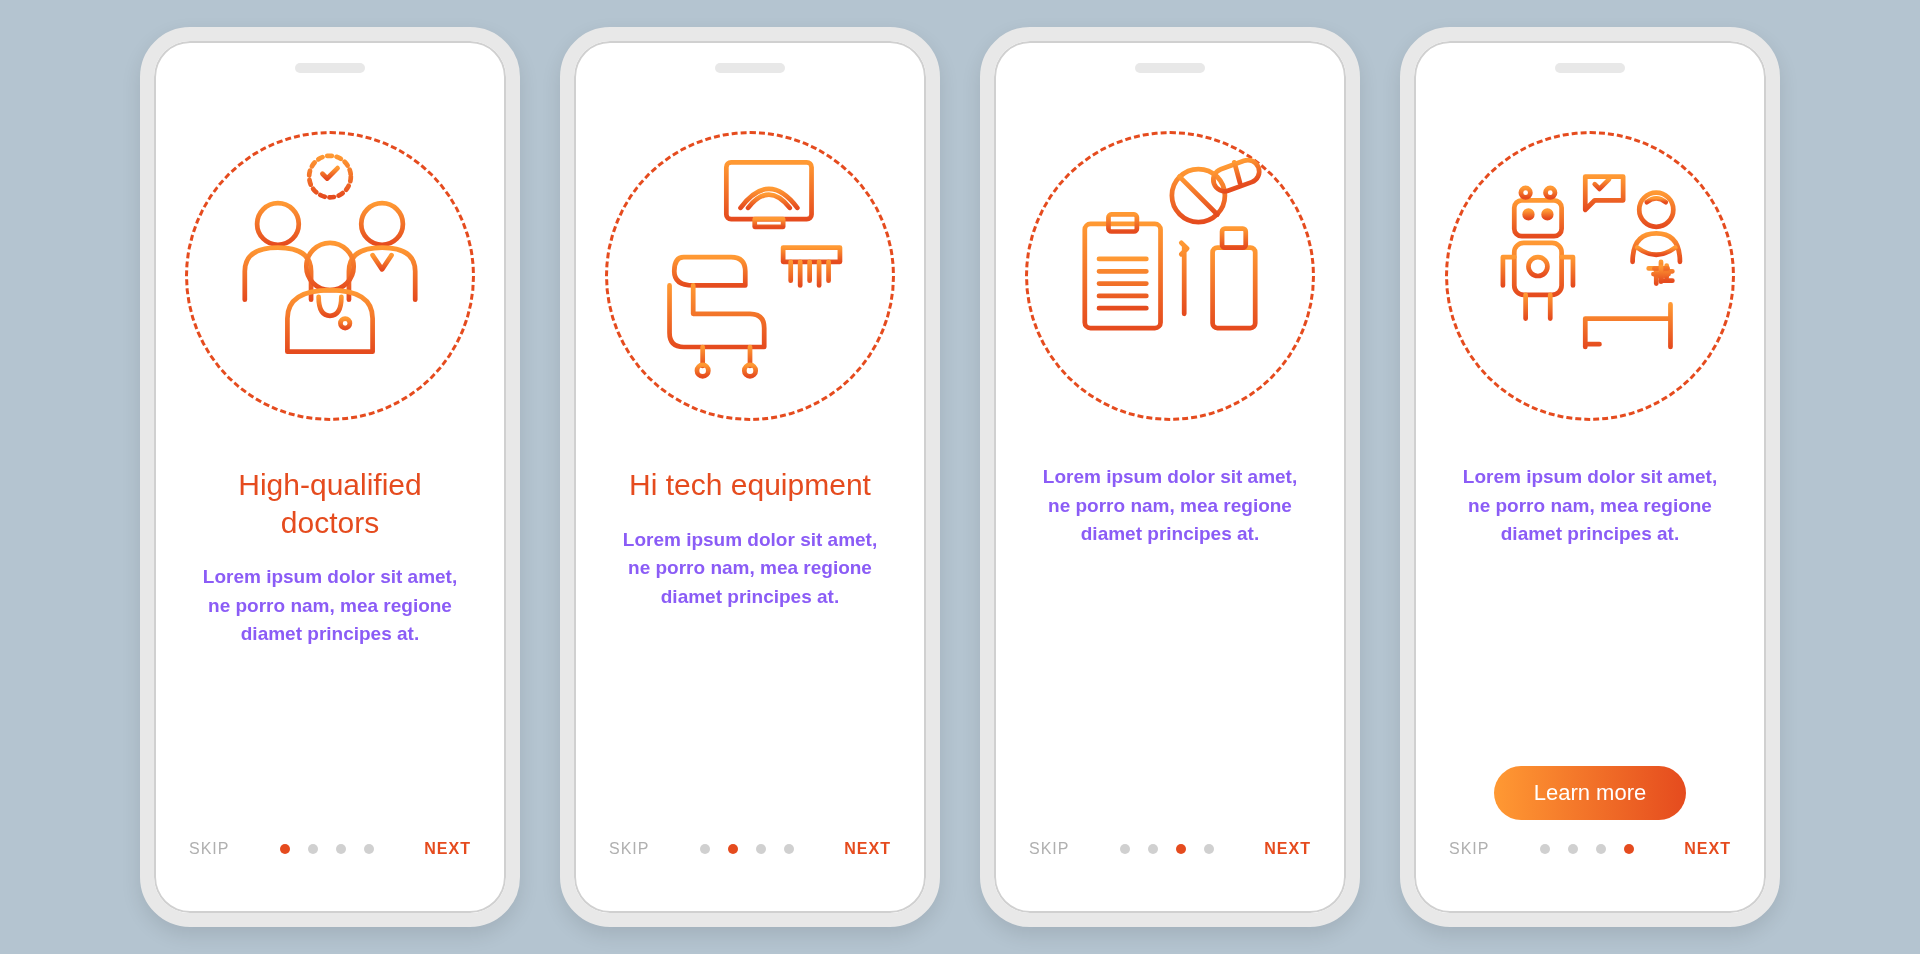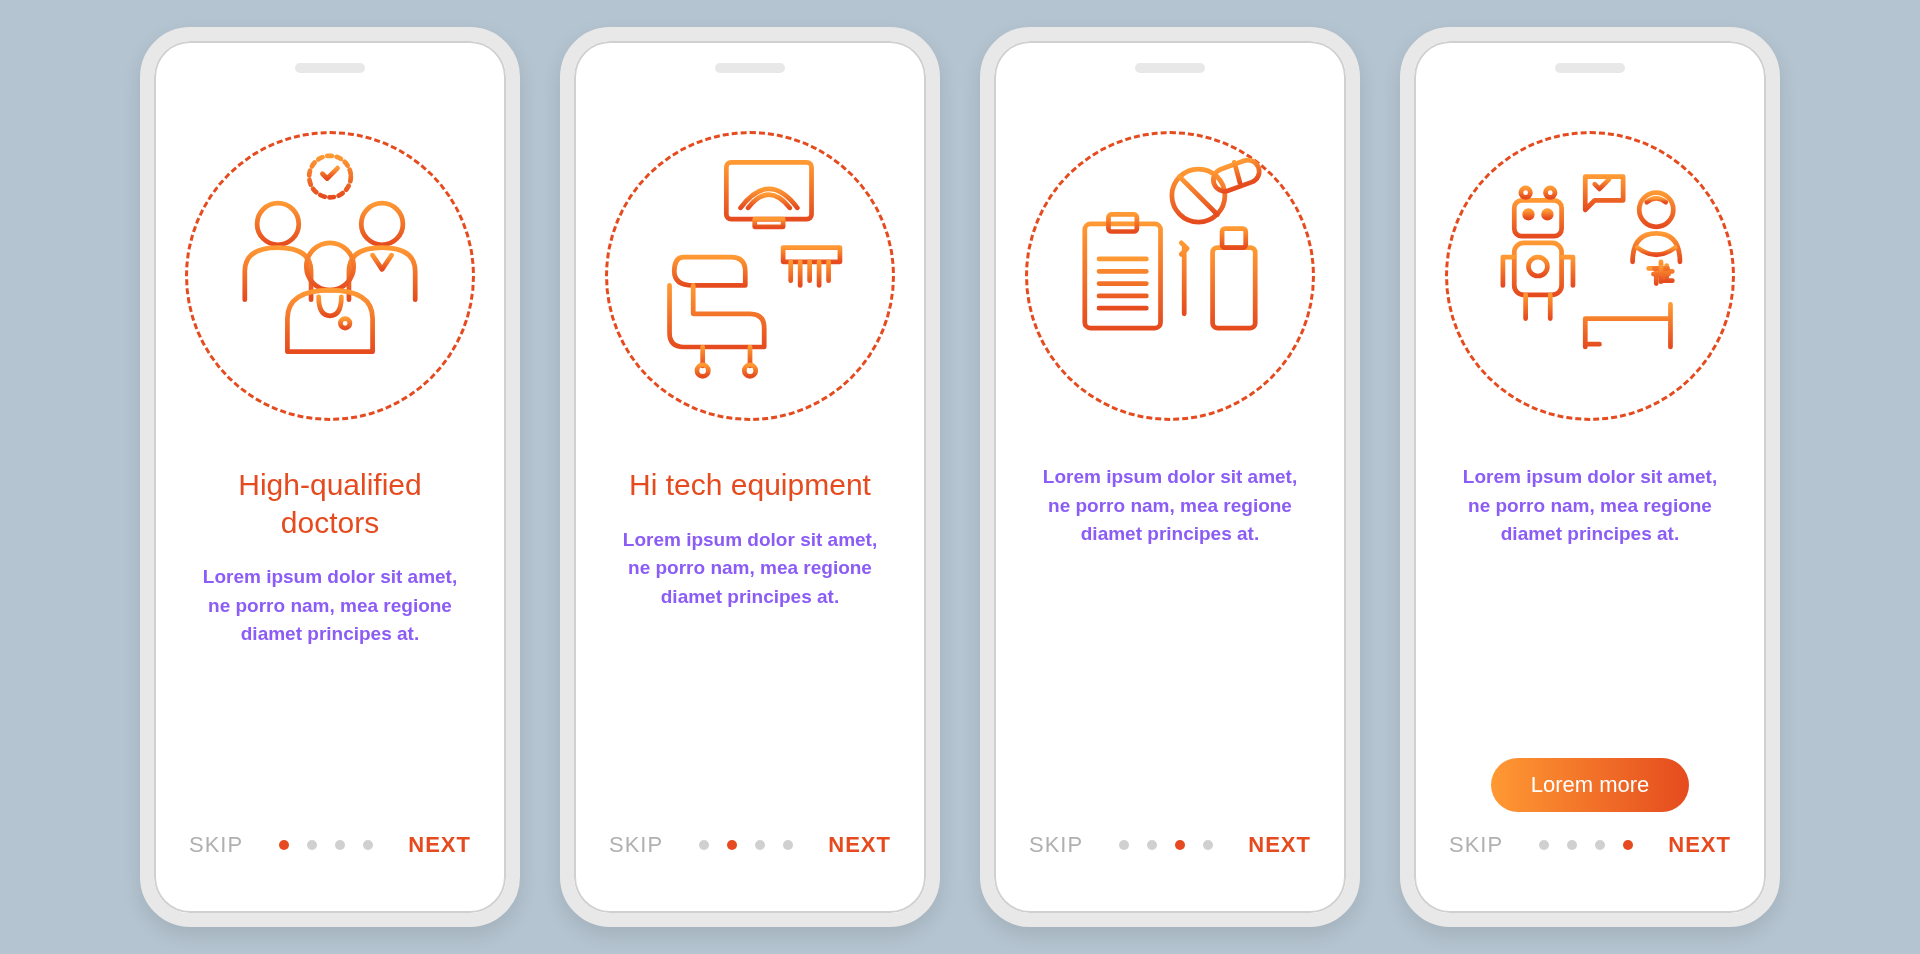--- a/index.html
+++ b/index.html
@@ -88,21 +88,21 @@
   margin-bottom: 20px;
 }
 .bottom-nav {
   display: flex;
   justify-content: space-between;
   align-items: center;
   padding: 0 5px 15px;
 }
 .nav-btn {
   color: #e54b1e;
-  font-size: 22px;
+  font-size: 16px;
   font-weight: 400;
   cursor: pointer;
   background: none;
   border: none;
 }
 .skip-btn { color: #b0b0b0; letter-spacing: 1px; }
 .next-btn { letter-spacing: 1px; font-weight: bold; }
 .dots {
   display: flex;
   gap: 18px;
@@ -279,21 +279,21 @@
           <g transform="translate(225,148)">
               <path d="M-8 0 h16 M0 -8 v16"></path>
             </g>
           <path d="M145 195 h90 M145 195 v30 M235 180 v45 M145 222 h15"></path>
         </g>
       </svg>
     </div>
   </div>
   <p class="description">Lorem ipsum dolor sit amet, ne porro nam, mea regione diamet principes at.</p>
   <div class="spacer"></div>
-  <button class="learn-more-btn">Lorem more</button>
+  <button class="learn-more-btn">Learn more</button>
   <div class="bottom-nav">
     <button class="nav-btn skip-btn">SKIP</button>
     <div class="dots">
       <span class="dot"></span>
       <span class="dot"></span>
       <span class="dot"></span>
       <span class="dot active"></span>
     </div>
     <button class="nav-btn next-btn">NEXT</button>
   </div>

